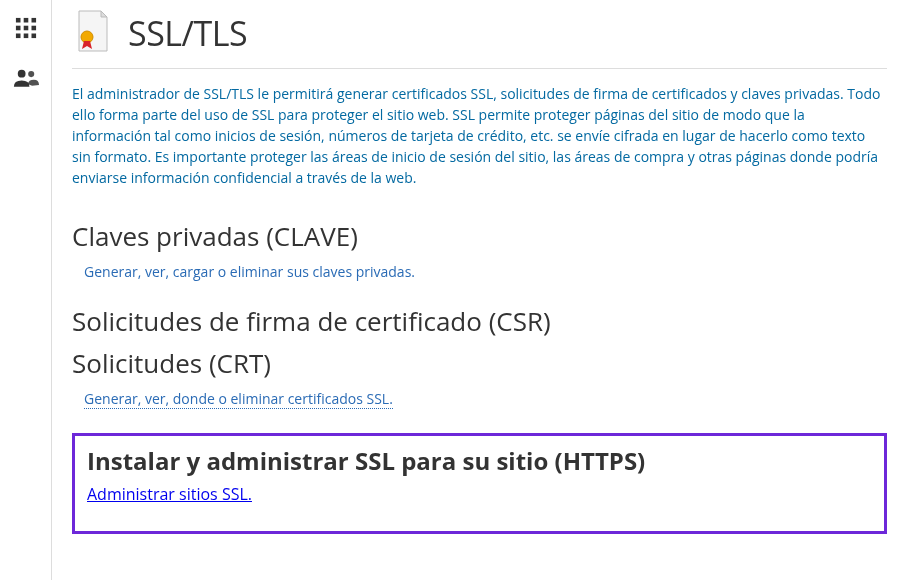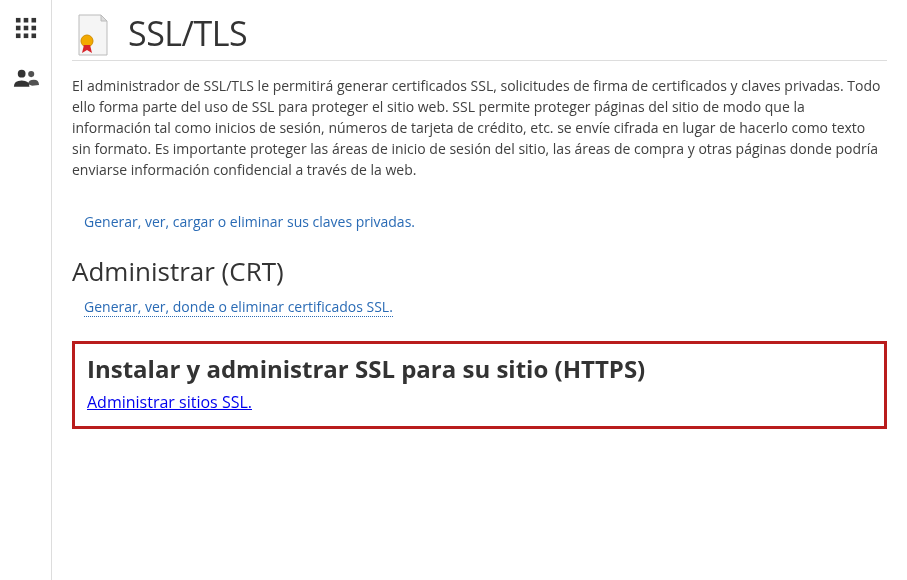--- a/index.html
+++ b/index.html
@@ -33,42 +33,42 @@
       color:#333;
       cursor:pointer;
     }
     .main {
       flex:1;
       padding:10px 20px 20px 20px;
       overflow:hidden;
     }
     .title-row {
       display:flex;
-      align-items:flex-end;
+      align-items:flex-start;
       gap:14px;
       border-bottom:1px solid #ddd;
-      padding-bottom:4px;
+      padding-bottom:12px;
       margin-bottom:14px;
     }
     .title-row h1 {
       font-size:34px;
       font-weight:400;
       color:#333;
       letter-spacing:-0.5px;
     }
     .ssl-badge {
       width:42px;
       height:42px;
       display:flex;
       align-items:center;
       justify-content:center;
     }
     .intro {
       font-size:14px;
-      color:#404040;
+      color:#0369a1;
       line-height:1.5;
       margin-bottom:30px;
     }
     .section h2 {
       font-size:26px;
       font-weight:400;
       color:#333;
       margin-bottom:6px;
     }
     .section a.link {
@@ -76,22 +76,22 @@
       color:#2a6bb5;
       text-decoration:none;
       display:inline-block;
       margin-bottom:22px;
       margin-left:12px;
     }
     .section a.link.dotted {
       border-bottom:1px dotted #2a6bb5;
     }
     .highlight-box {
-      border:3px solid #b91c1c;
-      padding:8px 12px 13px 12px;
+      border:3px solid #6d28d9;
+      padding:8px 12px 26px 12px;
       margin-top:2px;
     }
     .highlight-box h2 { margin-bottom:6px; }
     .highlight-box a.link { margin-bottom:11px; }
   </style>
 </head>
 <body>
 
 <div class="sidebar">
   <div class="icon-btn">
@@ -126,28 +126,30 @@
         <circle cx="14" cy="28" r="6" fill="#f2a900" stroke="#d18e00" stroke-width="1"></circle>
         <path d="M11 32 L9 40 L14 37 L19 40 L17 32 Z" fill="#d8232a"></path>
       </svg>
     </div>
     <h1>SSL/TLS</h1>
   </div>
 
   <p class="intro">El administrador de SSL/TLS le permitirá generar certificados SSL, solicitudes de firma de certificados y claves privadas. Todo ello forma parte del uso de SSL para proteger el sitio web. SSL permite proteger páginas del sitio de modo que la información tal como inicios de sesión, números de tarjeta de crédito, etc. se envíe cifrada en lugar de hacerlo como texto sin formato. Es importante proteger las áreas de inicio de sesión del sitio, las áreas de compra y otras páginas donde podría enviarse información confidencial a través de la web.</p>
 
   <div class="section">
+    <h2>Claves privadas (CLAVE)</h2>
     <a href="#" class="link">Generar, ver, cargar o eliminar sus claves privadas.</a>
   </div>
 
   <div class="section">
+    <h2>Solicitudes de firma de certificado (CSR)</h2>
   </div>
 
   <div class="section">
-    <h2>Administrar (CRT)</h2>
+    <h2>Solicitudes (CRT)</h2>
     <a href="#" class="link dotted">Generar, ver, donde o eliminar certificados SSL.</a>
   </div>
 
   <div class="highlight-box">
     <h2>Instalar y administrar SSL para su sitio (HTTPS)</h2>
     <a href="#" class="link">Administrar sitios SSL.</a>
   </div>
 </div>
 
 </body></html>

